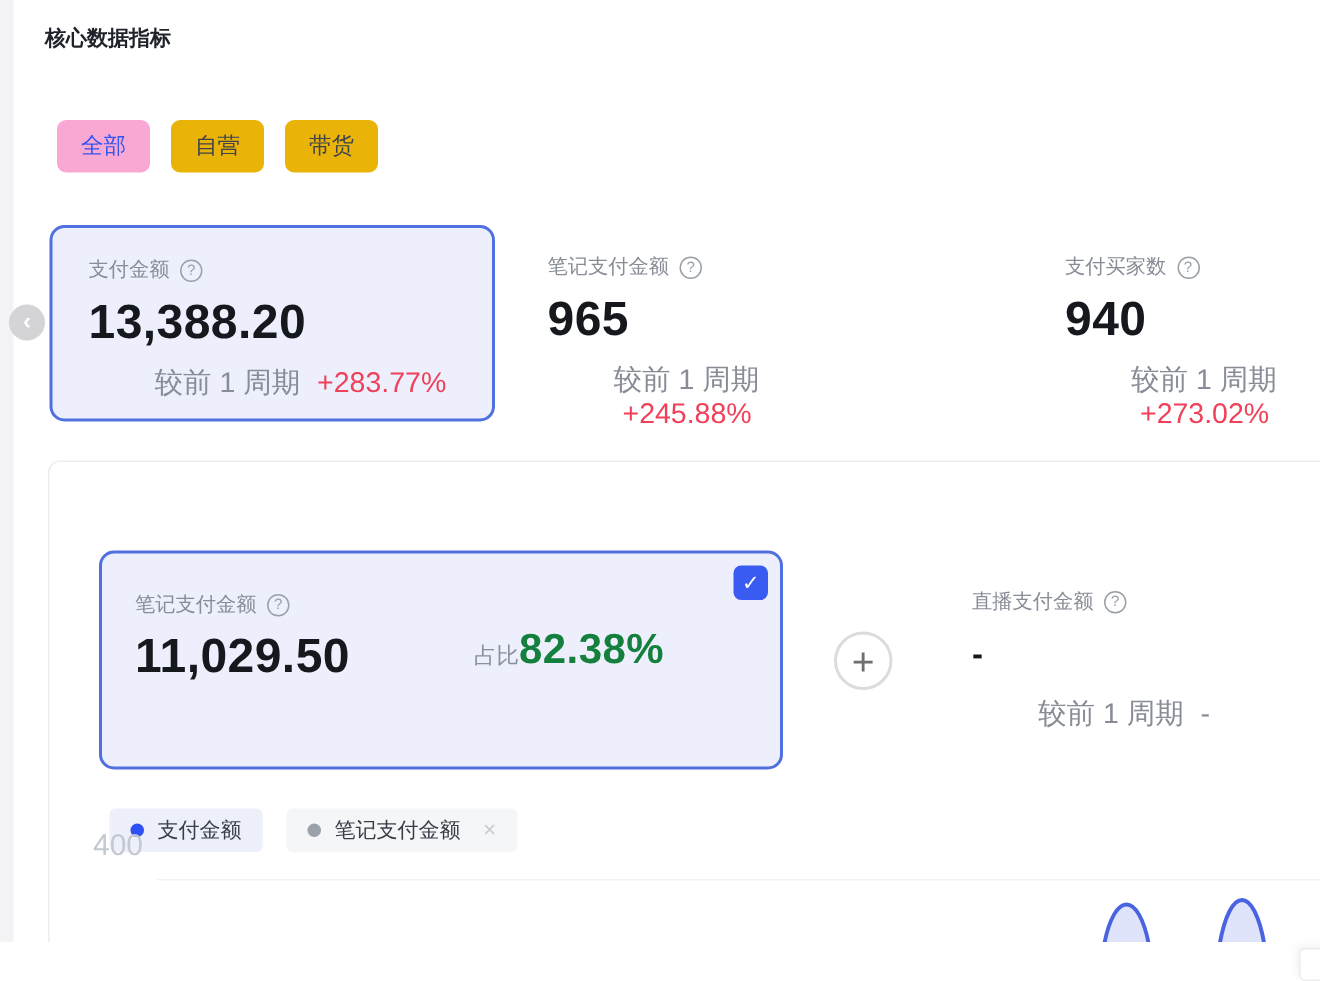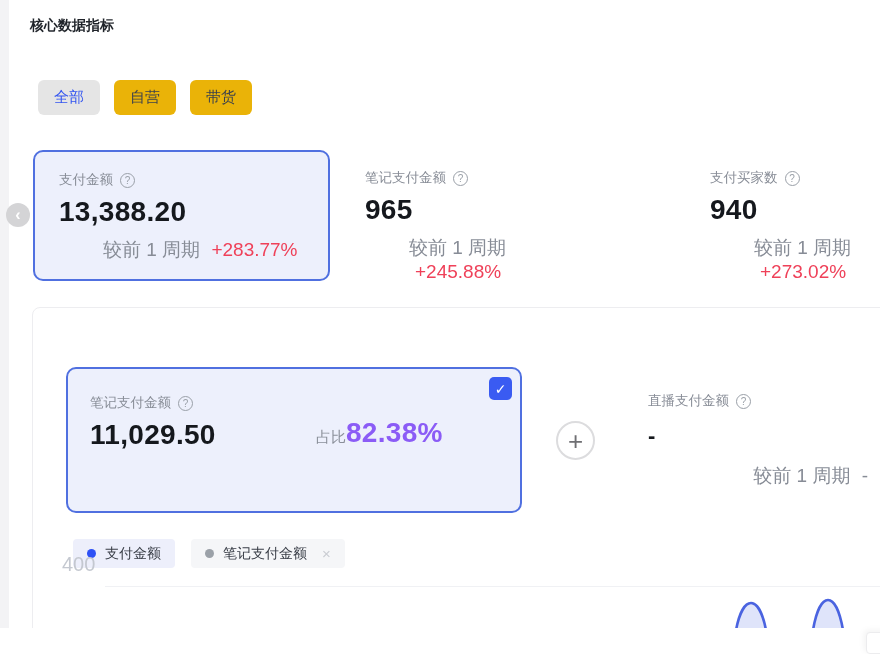--- a/index.html
+++ b/index.html
@@ -8,59 +8,59 @@
     position:relative; overflow:hidden; background:#ffffff;
     font-family:"Liberation Sans","DejaVu Sans",sans-serif;
     color:#1f2329;
   }
   .gutter { position:absolute; left:0; top:0; width:9px; height:654px; background:#f3f3f5; }
 
   .page-title { position:absolute; left:30px; top:17px; font-size:14px; font-weight:700; color:#1f2329; }
 
   .tabs { position:absolute; left:38px; top:80px; display:flex; gap:14px; }
   .tab { padding:8px 16px; border-radius:6px; background:#eab308; color:#3e434c; font-size:15px; cursor:pointer; }
-  .tab.active { background:#e5e5e5; color:#3355f0; }
+  .tab.active { background:#f9a8d4; color:#3355f0; }
 
   .chev-btn { position:absolute; left:6px; top:203px; width:24px; height:24px; border-radius:50%;
     background:#d4d4d6; color:#ffffff; display:flex; align-items:center; justify-content:center;
     font-size:16px; font-weight:700; z-index:5; }
 
   .metric-card { position:absolute; top:150px; height:131px; border-radius:10px; padding:19px 24px; }
   .metric-card.selected { background:#edf0fc; border:2px solid #5070e0; }
   #metric-0 { left:33px;  width:297px; }
   #metric-1 { left:341px; width:280px; padding-left:24px; }
   #metric-2 { left:686px; width:220px; padding-left:24px; }
 
   .m-label { display:flex; align-items:center; gap:7px; font-size:13.5px; color:#878c96; }
   .help-icon { width:15px; height:15px; border-radius:50%; border:1px solid #9aa0a8; color:#9aa0a8;
     font-size:10px; line-height:13px; text-align:center; flex:0 0 auto; }
-  .m-value { margin-top:7px; font-size:28px; font-weight:700; color:#15181d; letter-spacing:.3px; }
+  .m-value { margin-top:7px; font-size:32px; font-weight:700; color:#15181d; letter-spacing:.3px; }
   .m-sub { margin-top:9px; font-size:19px; color:#878c96;margin-left:44px; }
   .m-change { color:#ef4159; margin-left:6px; }
   .m-change.flat { color:#878c96; }
 
   .panel { position:absolute; left:32px; top:307px; width:870px; height:380px;
     background:#ffffff; border:1px solid #ededf0; border-radius:8px; }
 
   .note-card { position:absolute; left:66px; top:367px; width:456px; height:146px;
     background:#edf0fc; border:2px solid #5070e0; border-radius:10px; padding:25px 22px; }
   .checkbox { position:absolute; right:8px; top:8px; width:23px; height:23px; border-radius:5px;
     background:#3a5bf2; color:#ffffff; font-size:14px; font-weight:700;
     display:flex; align-items:center; justify-content:center; }
   .ratio-wrap { position:absolute; left:248px; top:48px; display:flex; align-items:baseline; }
   .ratio-label { font-size:15px; color:#8a8f99; }
-  .ratio-value { font-size:28px; font-weight:700; color:#8b5cf6; letter-spacing:.3px; }
+  .ratio-value { font-size:28px; font-weight:700; color:#15803d; letter-spacing:.3px; }
 
   .plus-btn { position:absolute; left:556px; top:421px; width:39px; height:39px; border-radius:50%;
     border:2px solid #dcdcde; color:#6f6f73; background:#fff;
     display:flex; align-items:center; justify-content:center; font-size:26px; font-weight:300; line-height:1; }
 
   .live-metric { position:absolute; left:648px; top:392px; width:220px; }
   .live-metric .m-value { font-size:22px; margin-top:13px; }
-  .live-metric .m-sub { margin-top:14px;text-align:right; }
+  .live-metric .m-sub { margin-top:14px; }
 
   .legend { position:absolute; left:73px; top:539px; display:flex; gap:16px; }
   .chip { height:29px; display:flex; align-items:center; gap:9px; padding:0 14px;
     border-radius:4px; font-size:14px; color:#383d46; }
   .chip.primary { background:#edeffb; }
   .chip.secondary { background:#f5f6f8; }
   .dot { width:9px; height:9px; border-radius:50%; }
   .dot.blue { background:#2e51f5; }
   .dot.gray { background:#9ba1a8; }
   .chip-close { color:#c9ccd2; font-size:15px; margin-left:6px; }

